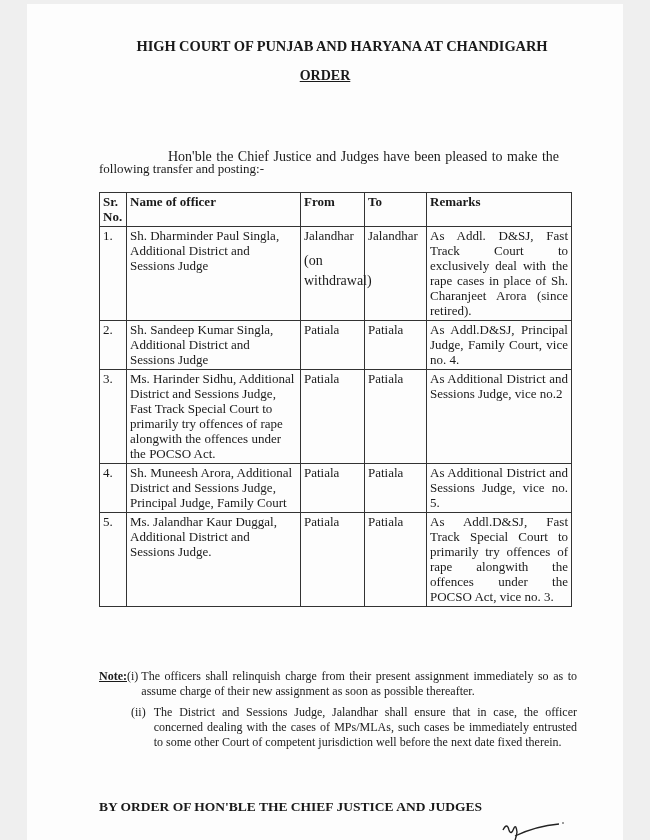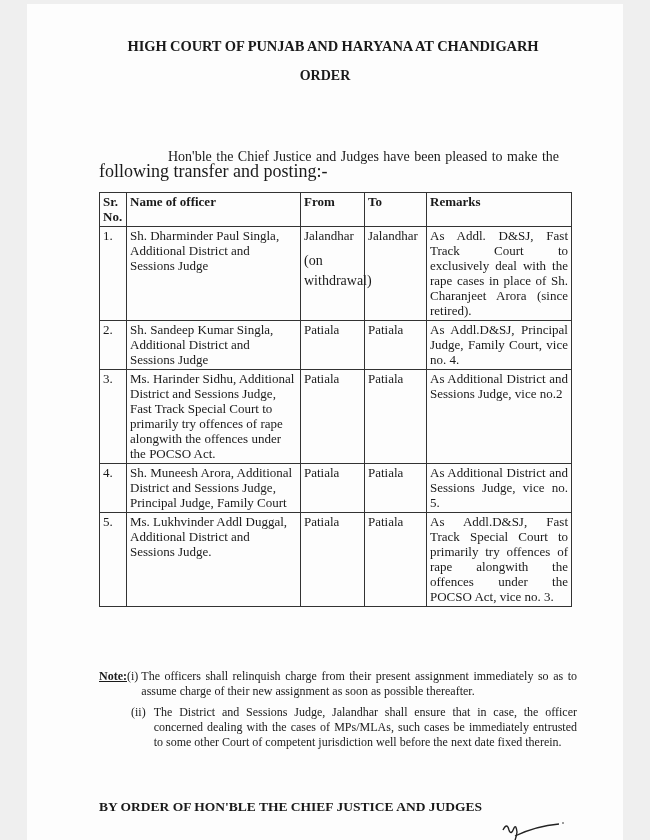--- a/index.html
+++ b/index.html
@@ -1,24 +1,24 @@
 <!DOCTYPE html>
 <html><head>
 <meta charset="utf-8">
 <style>
   html, body { margin:0; padding:0; }
   body { width:650px; height:840px; background:#efefef; position:relative; overflow:hidden;
          font-family:"Liberation Serif", "DejaVu Serif", serif; color:#1a1a1a; }
   .page { position:absolute; left:27px; top:4px; width:596px; height:836px; background:#fdfdfd; }
-  .title { position:absolute; left:8px; width:596px; top:34px; text-align:center; font-weight:bold; font-size:14.5px; letter-spacing:-0.1px; }
-  .order { position:absolute; left:0; width:596px; top:64px; text-align:center; font-weight:bold; font-size:14px; }
+  .title { position:absolute; left:17px; width:596px; top:34px; text-align:center; font-weight:bold; font-size:14.5px; letter-spacing:-0.1px; }
+  .order { position:absolute; left:0; width:596px; top:64px; text-align:center; font-weight:bold; font-size:14px; text-decoration:underline; }
   .dated { position:absolute; right:70px; top:101px; font-size:14px; }
   .dated sup { font-size:8px; }
   .intro1 { position:absolute; left:141px; top:129px; font-size:14px; word-spacing:1px;margin-top:16px; }
-  .intro2 { position:absolute; left:72px; top:157px; font-size:18px; }
+  .intro2 { position:absolute; left:72px; top:157px; font-size:13px; }
   table { position:absolute; left:72px; top:188px; width:472px; border-collapse:collapse; font-size:13px; line-height:15px; table-layout:fixed; }
   td, th { border:1.3px solid #333; vertical-align:top; padding:1px 3px 2px 3px; }
   th { font-weight:bold; text-align:left;margin-top:24px; }
   th.c, td.c { }
   .rem { text-align:justify; }
   .sub { display:block; margin-top:8px; font-size:14px; line-height:20px; }
   .notes { position:absolute; left:72px; top:665px; width:478px; font-size:12px; line-height:15px; }
   .note-row { display:flex; text-align:justify; }
   .note-lbl { flex:0 0 auto; }
   .note-lbl u { font-weight:bold; }
@@ -77,21 +77,21 @@
       </tr>
       <tr>
         <td>4.</td>
         <td>Sh. Muneesh Arora, Additional District and Sessions Judge, Principal Judge, Family Court</td>
         <td class="c">Patiala</td>
         <td class="c">Patiala</td>
         <td class="rem">As Additional District and Sessions Judge, vice no. 5.</td>
       </tr>
       <tr>
         <td>5.</td>
-        <td>Ms. Lukhvinder Addl Duggal, Additional District and Sessions Judge.</td>
+        <td>Ms. Jalandhar Kaur Duggal, Additional District and Sessions Judge.</td>
         <td class="c">Patiala</td>
         <td class="c">Patiala</td>
         <td class="rem">As Addl.D&amp;SJ, Fast Track Special Court to primarily try offences of rape alongwith the offences under the POCSO Act, vice no. 3.</td>
       </tr>
     </tbody>
   </table>
 
   <div class="notes">
     <div class="note-row">
       <span class="note-lbl"><u>Note:</u><span>(i)</span>&nbsp;</span>

